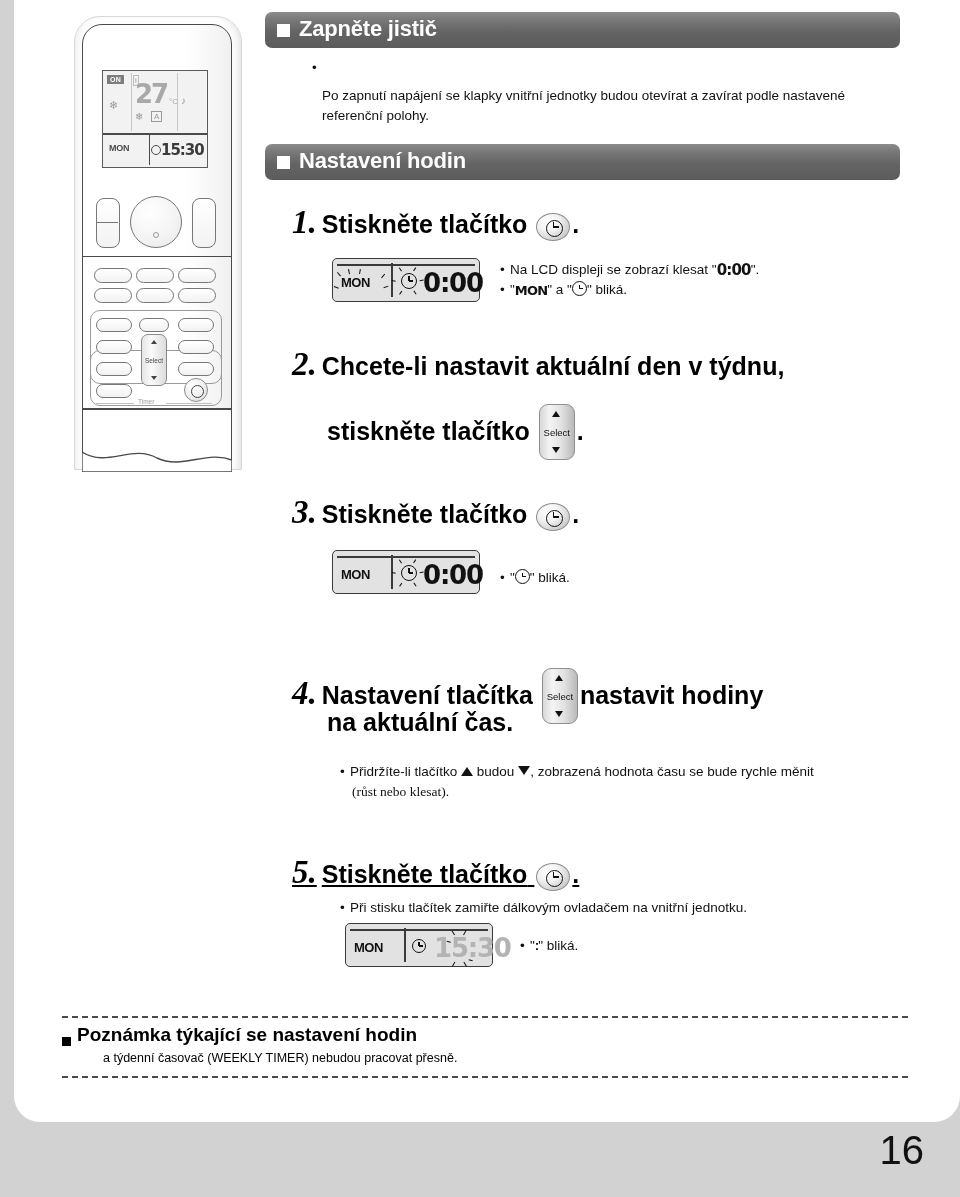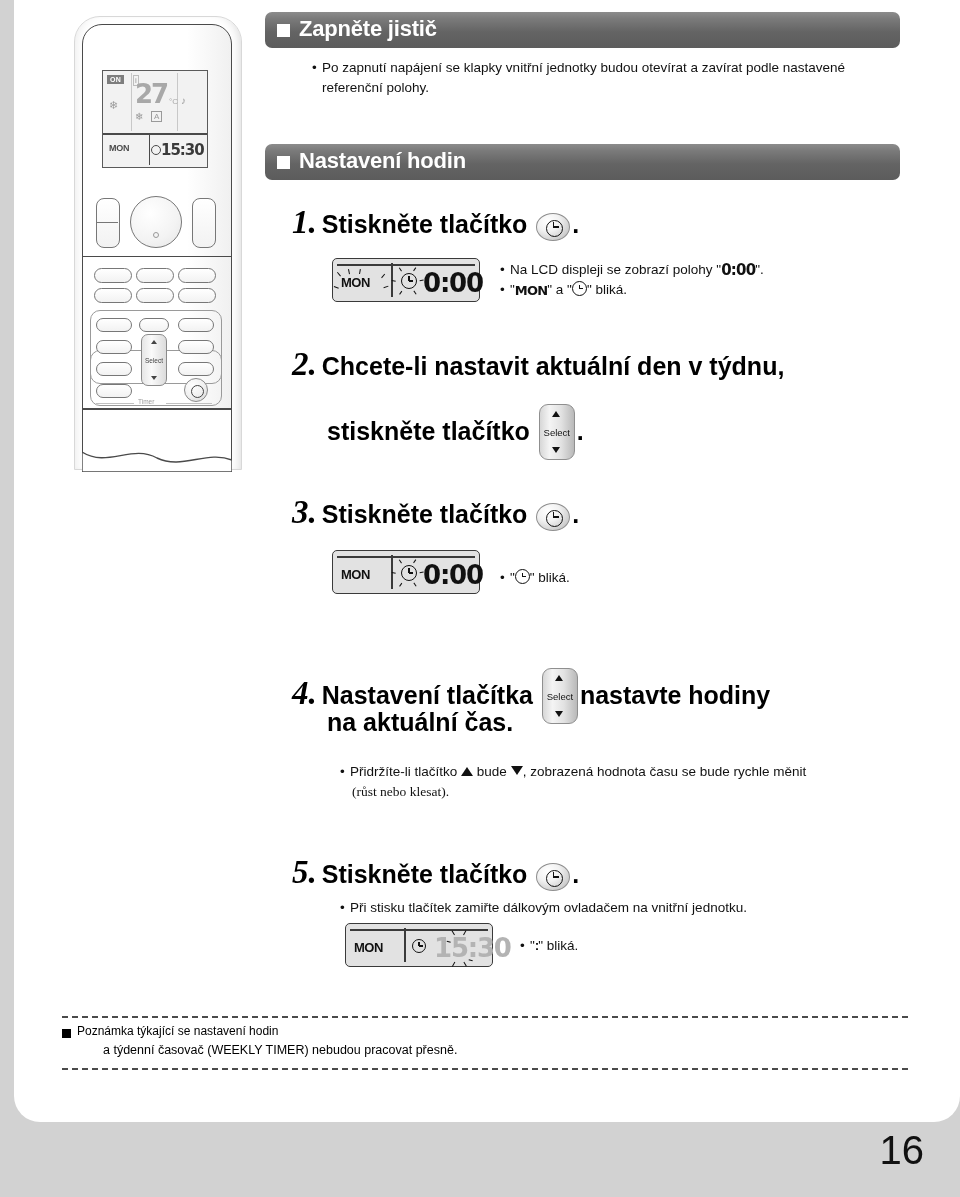--- a/index.html
+++ b/index.html
@@ -179,21 +179,21 @@
     left:62px; top:1012px; width:846px;
   }
   #note .title{
     font-size:25px;font-weight:bold;color:#000;letter-spacing:0px;
     font-family:"Liberation Sans", sans-serif;
   }
   #note .dash{
     height:0;border-top:2px dashed #4a4a4a;margin:4px 0 6px 0;
   }
   #note .sub{
-    font-size:12px;font-weight:normal;color:#000;display:flex;align-items:flex-end;
+    font-size:19px;font-weight:bold;color:#000;display:flex;align-items:flex-end;
   }
   #note .sub .sq{width:9px;height:9px;background:#000;margin:4px 6px 0 0;flex:0 0 auto;}
   #note .line{
     font-size:12.5px;color:#000;line-height:1.5;margin-left:16px;margin-top:3px;
   }
   #note .line .dot{display:inline-block;width:9px;}
   #note .dash2{height:0;border-top:2px dashed #4a4a4a;margin-top:8px;}
 
   
   #remote{
@@ -359,21 +359,21 @@
     <path d="M0,2 C25,18 50,-6 75,8 C100,20 125,0 150,10 L150,22 L0,22 Z" fill="#ffffff" stroke="#4a4a4a" stroke-width="1.4"></path>
   </svg>
 </div>
 
 <div class="bar" style="left:265px;top:12px;width:635px;">
   <span class="sq"></span>
   <span class="barlabel">Zapněte jistič</span>
 </div>
 
 <div class="bullet" style="left:312px;top:58px;width:570px;">
-  <span class="dot">•</span><span class="btxt" style="width:545px;">Po zapnutí napájení se klapky vnitřní jednotky budou otevírat a zavírat podle nastavené referenční polohy.</span>
+  <span class="dot">•</span><span class="btxt" style="width:545px;margin-top:28px;">Po zapnutí napájení se klapky vnitřní jednotky budou otevírat a zavírat podle nastavené referenční polohy.</span>
 </div>
 
 <div class="bar" style="left:265px;top:144px;width:635px;">
   <span class="sq"></span>
   <span class="barlabel">Nastavení hodin</span>
 </div>
 
 <div class="steplabel" style="left:292px;top:204px;">
   <span class="num">1.</span><span>Stiskněte tlačítko</span>
   <span class="btn-clock"><i class="h1"></i><i class="h2"></i></span><span>.</span>
@@ -400,21 +400,21 @@
     <span style="left:18px;top:-1px;height:4px;transform:rotate(35deg);"></span>
     <span style="left:0px;top:9px;height:4px;transform:rotate(-80deg);"></span>
     <span style="left:24px;top:9px;height:4px;transform:rotate(80deg);"></span>
     <span style="left:6px;top:19px;height:4px;transform:rotate(-145deg);"></span>
     <span style="left:18px;top:19px;height:4px;transform:rotate(145deg);"></span>
   </div>
   <div class="time" style="left:90px;top:9px;">0:00</div>
 </div>
 
 <div class="bullet" style="left:500px;top:260px;width:330px;">
-  <span class="dot">•</span><span>Na LCD displeji se zobrazí polohy "</span><span class="lcd-mini">0:00</span><span>".</span>
+  <span class="dot">•</span><span>Na LCD displeji se zobrazí klesat "</span><span class="lcd-mini">0:00</span><span>".</span>
 </div>
 <div class="bullet" style="left:500px;top:280px;width:330px;">
   <span class="dot">•</span><span>"</span><span class="lcd-mini" style="font-size:13px;">MON</span><span>" a "</span><span class="ic-clock-sm"><i class="a"></i><i class="b"></i></span><span>" bliká.</span>
 </div>
 
 <div class="steplabel" style="left:292px;top:346px;">
   <span class="num">2.</span><span>Chcete-li nastavit aktuální den v týdnu,</span>
 </div>
 <div class="steplabel" style="left:327px;top:404px;">
   <span>stiskněte tlačítko</span>
@@ -452,37 +452,37 @@
 <div class="bullet" style="left:500px;top:568px;width:250px;">
   <span class="dot">•</span><span>"</span><span class="ic-clock-sm"><i class="a"></i><i class="b"></i></span><span>" bliká.</span>
 </div>
 
 <div class="steplabel" style="left:292px;top:668px;">
   <span class="num">4.</span><span>Nastavení tlačítka</span>
   <span class="btn-select">
     <span class="up"></span>
     <span class="sel">Select</span>
     <span class="dn"></span>
-  </span><span>nastavte hodiny</span>
+  </span><span>nastavit hodiny</span>
 </div>
 <div class="steplabel" style="left:327px;top:708px;">
   <span>na aktuální čas.</span>
 </div>
 
 <div class="bullet" style="left:340px;top:762px;width:520px;">
   <span class="dot">•</span><span>Přidržíte-li tlačítko</span>
   <span class="tri-up"></span>
-  <span>bude</span>
+  <span>budou</span>
   <span class="tri-dn"></span><span>, zobrazená hodnota času se bude rychle měnit</span>
 </div>
 <div class="bullet" style="left:352px;top:782px;width:520px;font-family:Liberation Serif, serif;">
   <span>(růst nebo klesat).</span>
 </div>
 
-<div class="steplabel" style="left:292px;top:854px;">
+<div class="steplabel" style="left:292px;top:854px;text-decoration:underline;">
   <span class="num">5.</span><span>Stiskněte tlačítko</span>
   <span class="btn-clock"><i class="h1"></i><i class="h2"></i></span><span>.</span>
 </div>
 
 <div class="bullet" style="left:340px;top:898px;width:560px;">
   <span class="dot">•</span><span>Při stisku tlačítek zamiřte dálkovým ovladačem na vnitřní jednotku.</span>
 </div>
 
 <div class="lcd" style="left:345px;top:923px;width:148px;height:44px;">
   <div class="toprule"></div>

